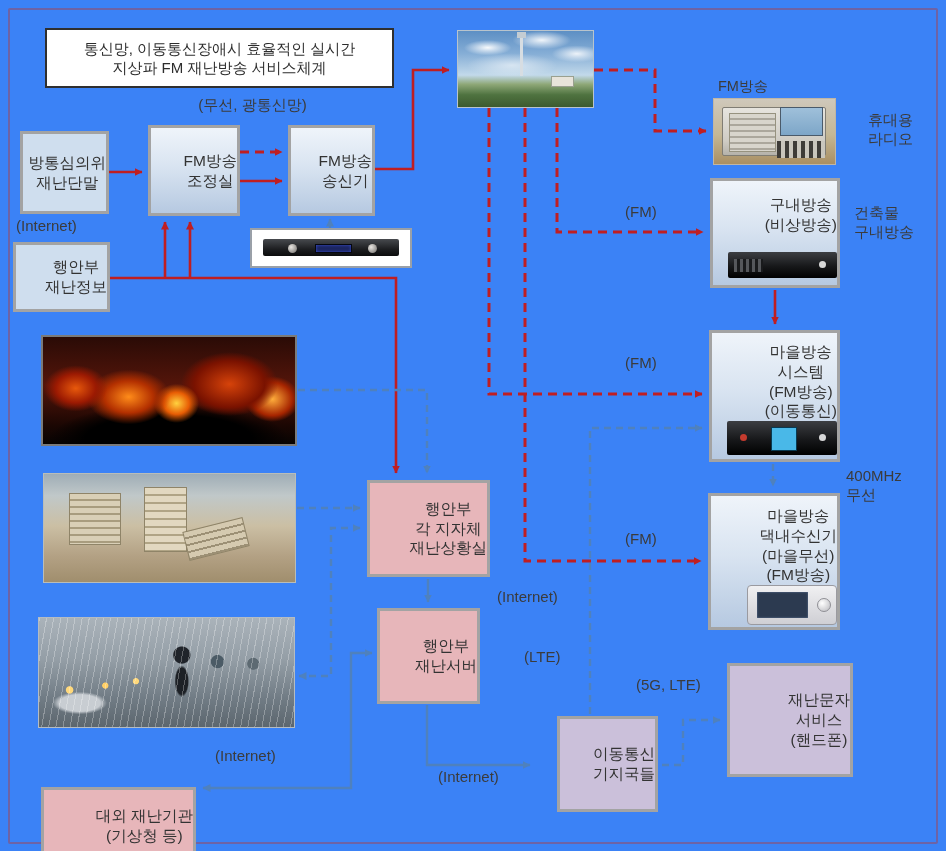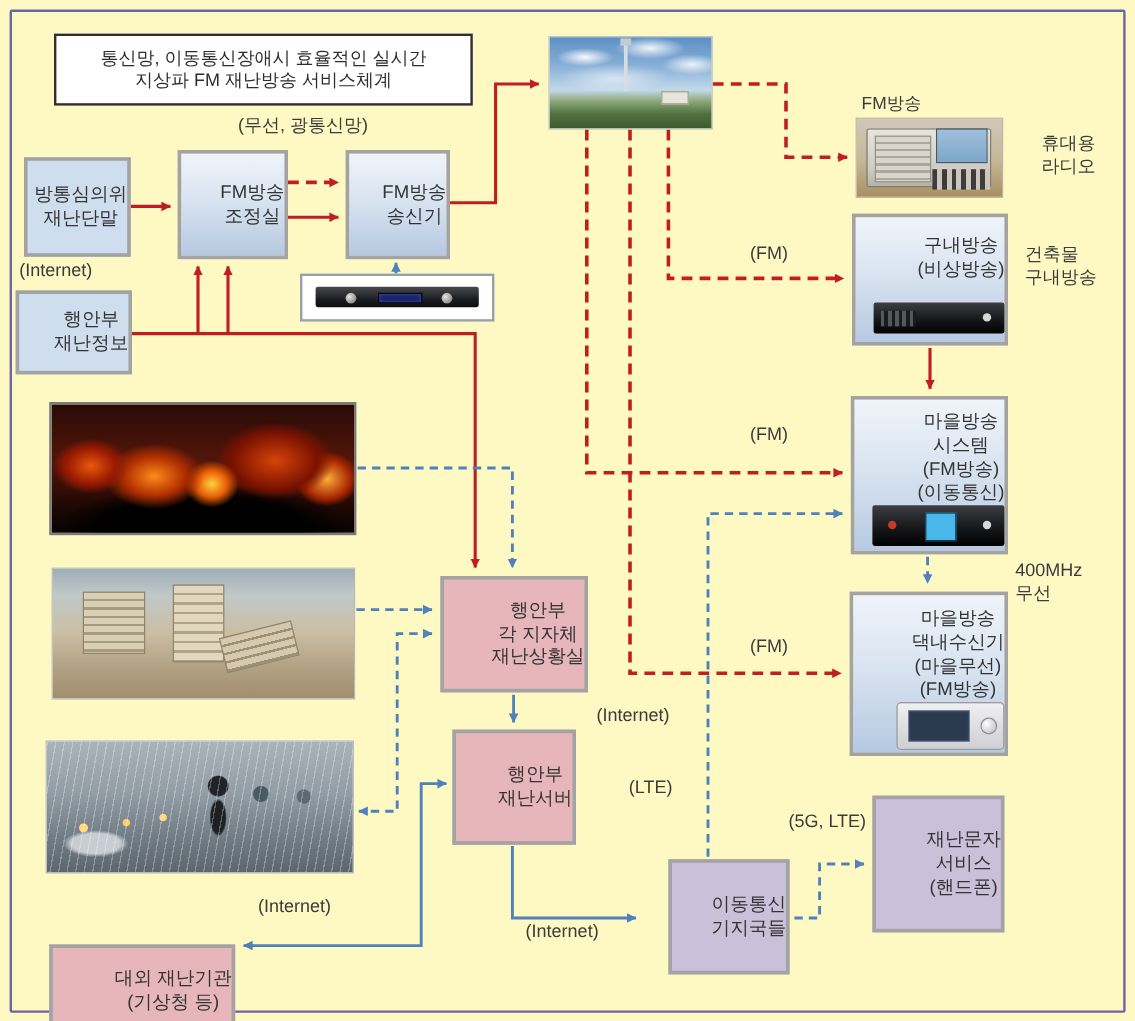--- a/index.html
+++ b/index.html
@@ -1,17 +1,17 @@
 <!DOCTYPE html>
 <html><head>
 <meta charset="utf-8">
 <style>
   html,body{margin:0;padding:0;background:#fff;}
   #canvas{
-    position:relative;width:946px;height:851px;background:#fef9c3;overflow:hidden;
+    position:relative;width:946px;height:851px;background:#3b82f6;overflow:hidden;
     font-family:"Liberation Sans","DejaVu Sans",sans-serif;color:#3a3a3a;
   }
   .frame{position:absolute;left:8px;top:8px;width:926px;height:832px;
     border:2px solid #6e63a5;border-radius:2px;}
   .abs{position:absolute;}
   .txt{white-space:pre-line;text-align:center;line-height:1.28;}
   .lbl{font-size:15px;color:#3b3b3b;}
   .box{position:absolute;border:3px solid #a3a3a3;box-sizing:border-box;
     display:flex;flex-direction:column;align-items:flex-end;justify-content:center;
     font-size:15.5px;color:#333;}
@@ -245,24 +245,24 @@
   </div>
   <div class="photo rain" style="left:38px;top:617px;width:257px;height:111px;"></div>
 
   <div class="box pink txt" style="left:367px;top:480px;width:123px;height:97px;"><span class="txt">행안부
 각 지자체
 재난상황실</span></div>
   <div class="abs lbl" style="left:497px;top:588px;">(Internet)</div>
   <div class="box pink txt" style="left:377px;top:608px;width:103px;height:96px;"><span class="txt">행안부
 재난서버</span></div>
   <div class="abs lbl" style="left:524px;top:648px;">(LTE)</div>
-  <div class="abs lbl" style="left:657px;top:676px;">(5G, LTE)</div>
+  <div class="abs lbl" style="left:636px;top:676px;">(5G, LTE)</div>
 
   <div class="abs lbl" style="left:215px;top:747px;">(Internet)</div>
   <div class="box pink txt" style="left:41px;top:751px;width:155px;height:77px;margin-top:36px;"><span class="txt">대외 재난기관
 (기상청 등)</span></div>
   <div class="abs lbl" style="left:438px;top:768px;">(Internet)</div>
   <div class="box purple txt" style="left:537px;top:716px;width:101px;height:96px;margin-left:20px;"><span class="txt">이동통신
 기지국들</span></div>
-  <div class="box purple txt" style="left:727px;top:663px;width:110px;height:114px;"><span class="txt">재난문자
+  <div class="box purple txt" style="left:727px;top:663px;width:126px;height:114px;"><span class="txt">재난문자
 서비스
 (핸드폰)</span></div>
 </div>
 
 </body></html>

